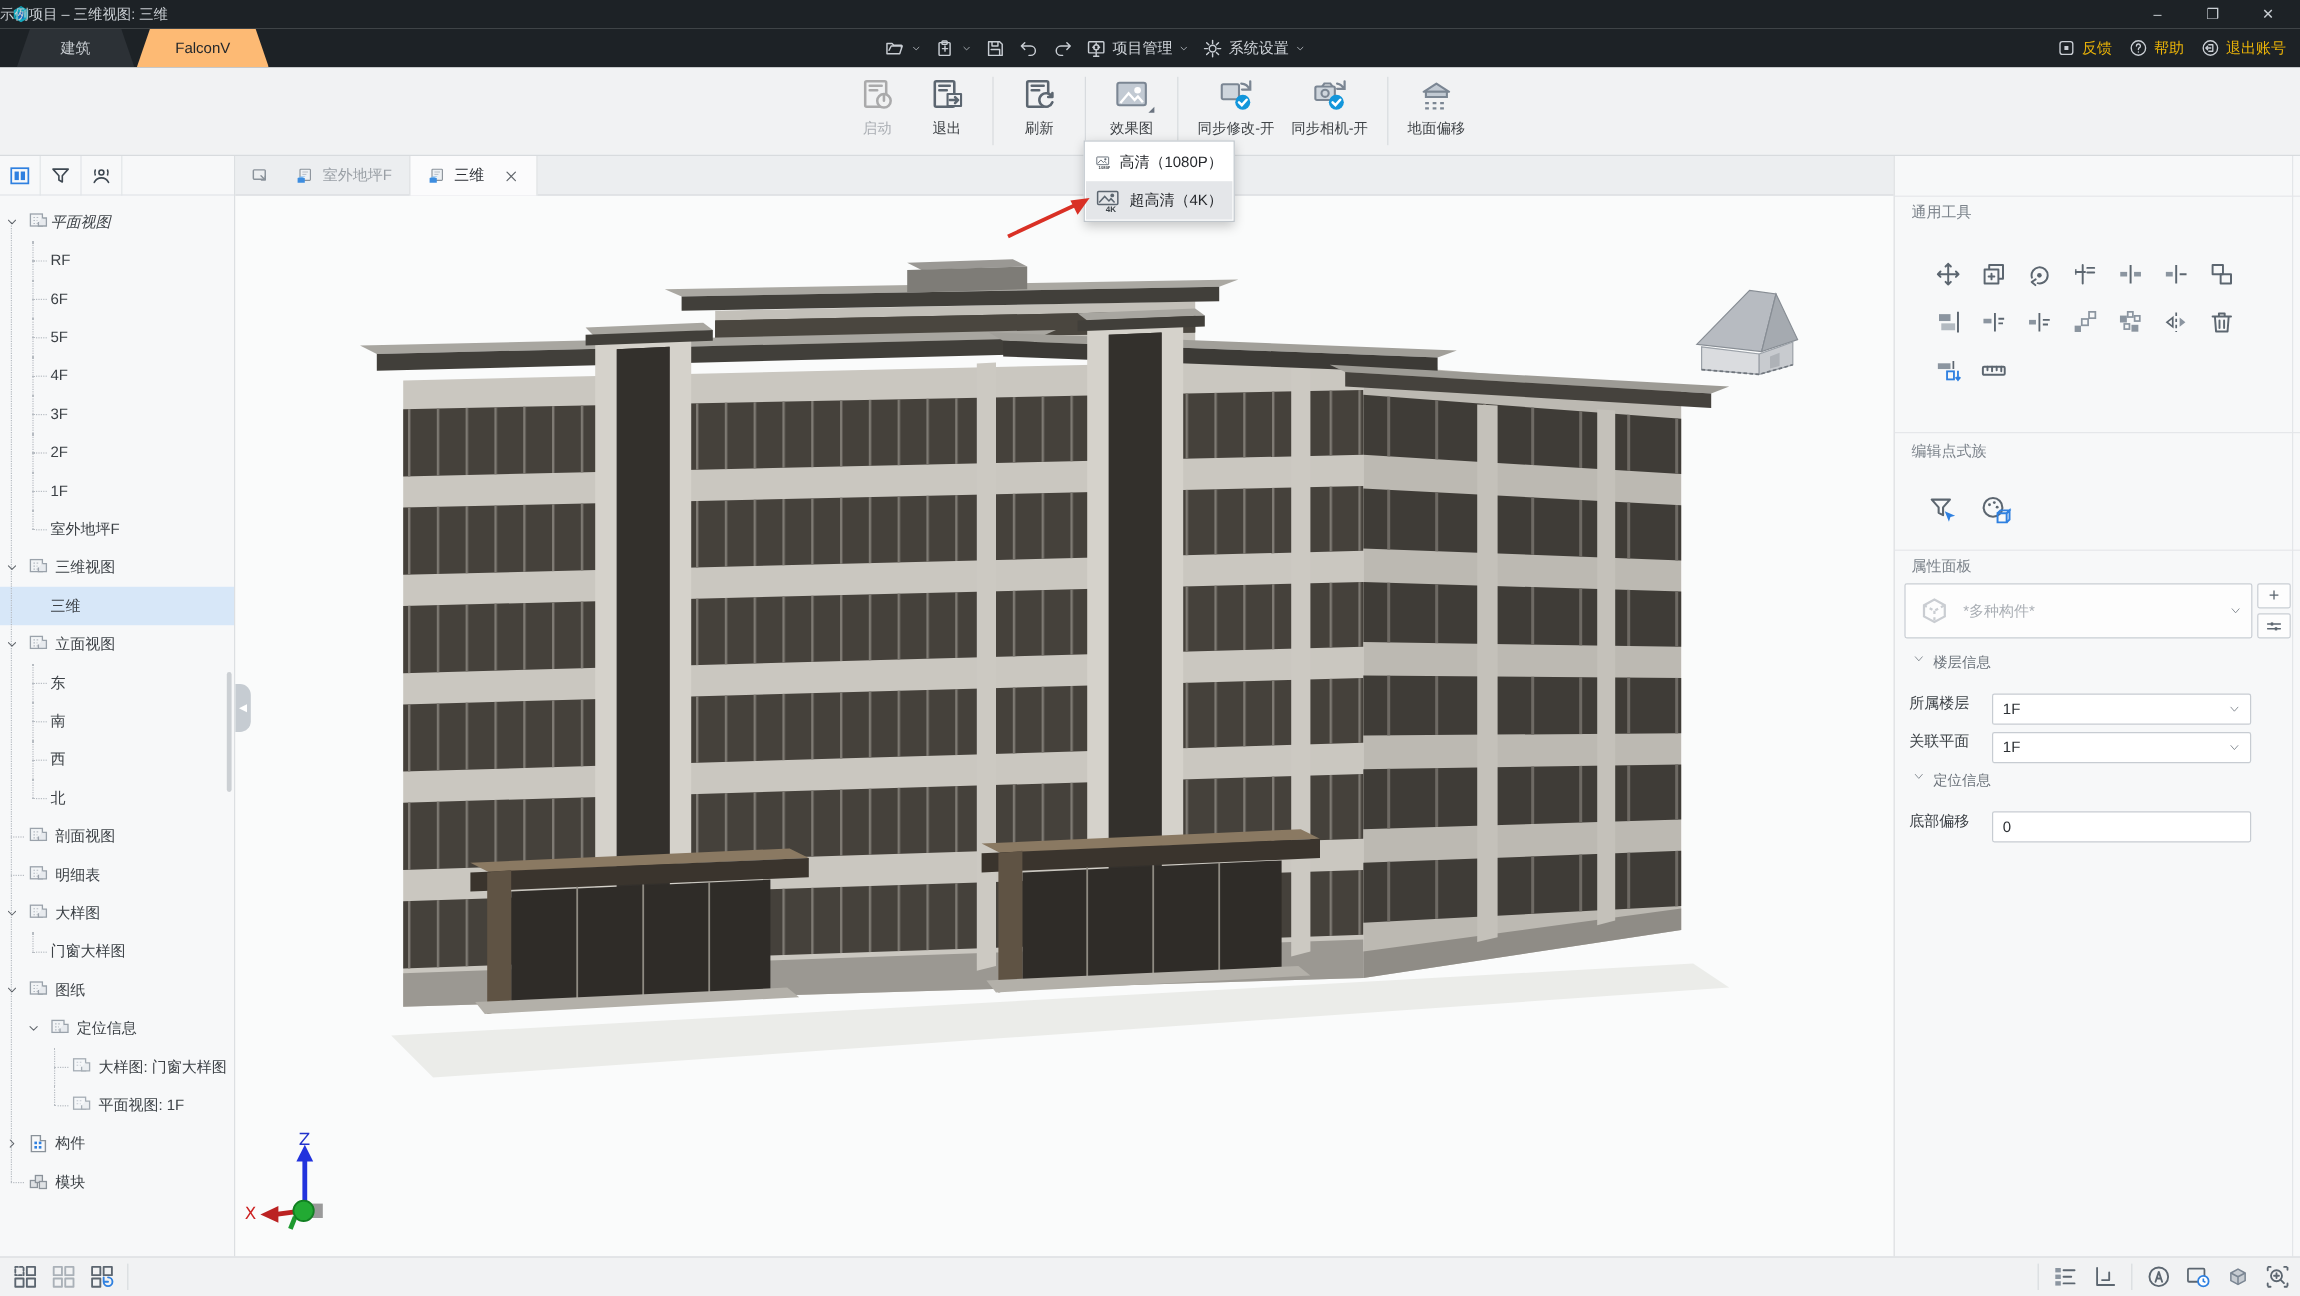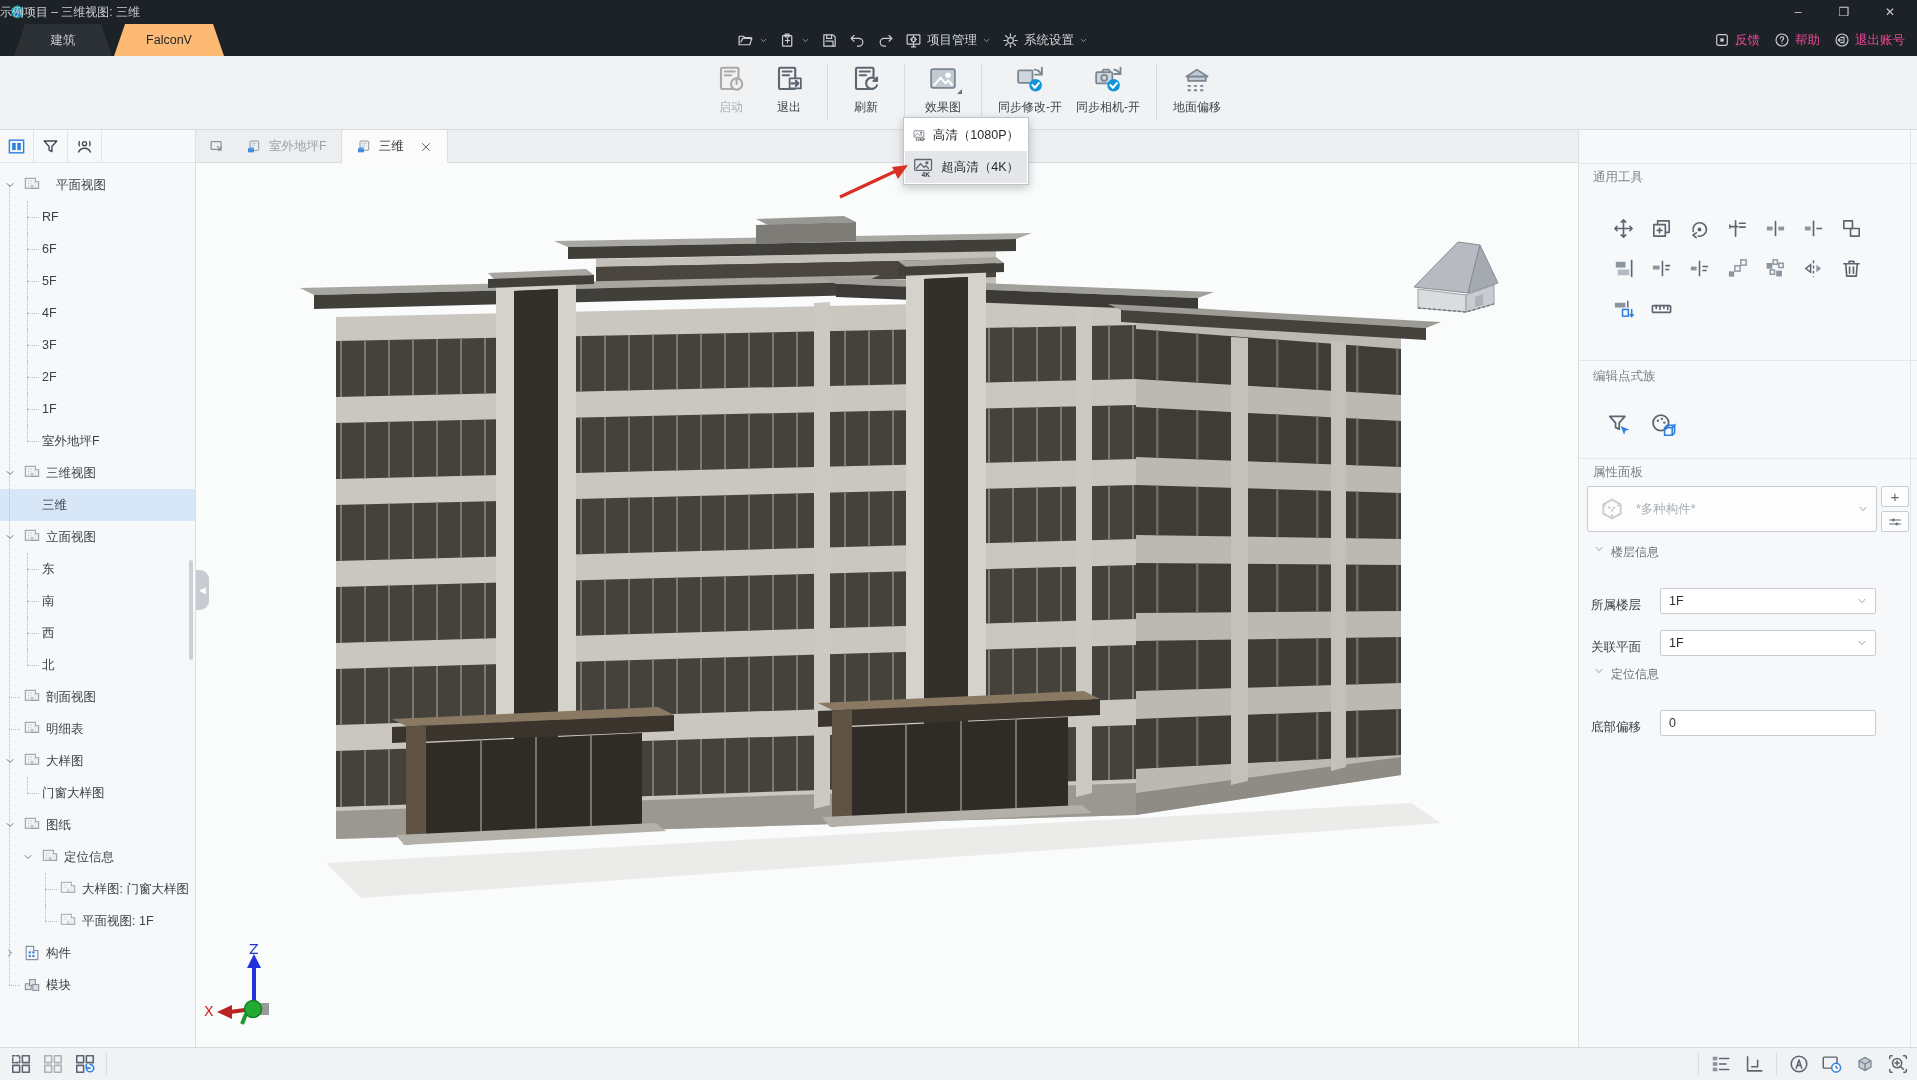--- a/index.html
+++ b/index.html
@@ -18,21 +18,21 @@
   
   #tabrow{position:absolute;left:0;top:24px;width:1917px;height:32px;background:#1d2226;z-index:29}
   .ribtab{position:absolute;top:0;height:32px;display:flex;align-items:center;justify-content:center;font-size:12.5px;clip-path:polygon(11px 0%,calc(100% - 11px) 0%,100% 100%,0% 100%)}
   .ribtab.inactive{background:#2c3136;color:#c6cbd0}
   .ribtab.active{background:#fdba74;color:#23272b}
   #qat{position:absolute;left:737px;top:0;height:32px;display:flex;align-items:center;gap:11px}
   .qitem{display:flex;align-items:center;gap:5px;color:#ced3d8;font-size:12.5px}
   .qitem .ic{width:17px;height:17px}
   .qitem .caret{width:9px;height:9px}
   #account{position:absolute;right:12px;top:0;height:32px;display:flex;align-items:center;gap:14px}
-  .acct{display:flex;align-items:center;gap:5px;color:#ec4899;font-size:12.5px}
+  .acct{display:flex;align-items:center;gap:5px;color:#eab308;font-size:12.5px}
   .acct .ic{width:16px;height:16px}
 
   
   #ribbon{position:absolute;left:0;top:56px;width:1917px;height:74px;background:#f1f2f3;border-bottom:1px solid #d8dbde;z-index:20}
   #ribbon-buttons{position:absolute;left:702px;top:0;height:73px;display:flex;align-items:stretch}
   .rbtn{display:flex;flex-direction:column;align-items:center;padding:8px 7px 0;min-width:58px;gap:5px;cursor:default}
   .rbtn .ic{width:30px;height:30px;position:relative}
   .rbtn .rlabel{font-size:12px;color:#3f4347;white-space:nowrap}
   .rbtn.disabled .rlabel{color:#aaaeb3}
   .rbtn.disabled .ic{opacity:.5;filter:grayscale(1)}
@@ -92,21 +92,21 @@
   .fico{width:30px;height:30px;display:flex;align-items:center;justify-content:center}
   .fico .ic{width:26px;height:26px}
   #type-selector{position:absolute;left:8px;top:356px;width:290px;height:46px;background:#fdfdfd;border:1px solid #c9ced4;border-radius:2px;display:flex;align-items:center;gap:8px;padding:0 8px}
   #type-selector .cube{width:32px;height:32px;opacity:.75}
   #type-selector .ph{color:#a9aeb4;font-size:12.5px;flex:1}
   #type-selector .caret{width:10px;height:10px}
   .sidebtn{position:absolute;left:302px;width:28px;height:21px;background:#fdfdfd;border:1px solid #c9ced4;border-radius:2px;display:flex;align-items:center;justify-content:center;color:#5c6670}
   #prop-sections{position:absolute;left:0;top:414px;width:100%}
   .sechead{display:flex;align-items:flex-start;gap:7px;height:28px;padding-left:15px;color:#6d747c;font-size:12px}
   .sechead .ic{width:10px;height:10px}
-  .prow{display:flex;align-items:flex-end;height:22px;margin:20px 0 10px}
+  .prow{display:flex;align-items:flex-start;height:22px;margin:6px 0 10px}
   .prow .plabel{width:81px;padding-left:12px;color:#3c4146;font-size:12.5px}
   .sel,.inp{width:216px;height:26px;background:#fff;border:1px solid #c7ccd2;border-radius:2px;display:flex;align-items:center;padding:0 8px;font-size:12.5px;color:#2c3034}
   .sel .val{flex:1}
   .sel .caret{width:10px;height:10px}
   #rp-scrolltrack{position:absolute;right:6px;top:0;width:0;height:100%;border-left:1px solid #e3e6e9}
 
   
   #statusbar{position:absolute;left:0;top:1047px;width:1917px;height:33px;background:#f1f2f3;border-top:1px solid #d8dbde;z-index:12}
   #status-left{position:absolute;left:10px;top:0;height:32px;display:flex;align-items:center;gap:10px}
   #status-right{position:absolute;right:8px;top:0;height:32px;display:flex;align-items:center;gap:11px}
@@ -410,21 +410,21 @@
             <path d="M6 9l6 6 6-6"></path>
           </svg>
         </span>
         <span class="ticon ic" style="left: 22px;">
           <svg viewBox="0 0 24 24">
             <rect x="4" y="4" width="12" height="12" fill="#f2f4f6" stroke="#9aa2ab" stroke-width="1.3"></rect>
             <path d="M16 8h4v8h-8v-4" fill="#e7eaee" stroke="#9aa2ab" stroke-width="1.3"></path>
             <path d="M7 7.5h6M7 10.5h4M7 13.5h5" stroke="#b6bcc4" stroke-width="1.1" stroke-dasharray="1.6 1.6"></path>
           </svg>
         </span>
-        <span class="tlabel" style="left: 56px;">平面视图</span>
+        <span class="tlabel" style="left: 42px; font-style: italic;">平面视图</span>
       </div>
       <div class="trow">
         <span class="vseg" style="left: 27px; top: 0px; height: 32px;"></span>
         <span class="htick" style="left: 27px; width: 12px;"></span>
         <span class="tlabel" style="left: 42px;">RF</span>
       </div>
       <div class="trow">
         <span class="vseg" style="left: 27px; top: 0px; height: 32px;"></span>
         <span class="htick" style="left: 27px; width: 12px;"></span>
         <span class="tlabel" style="left: 42px;">6F</span>

